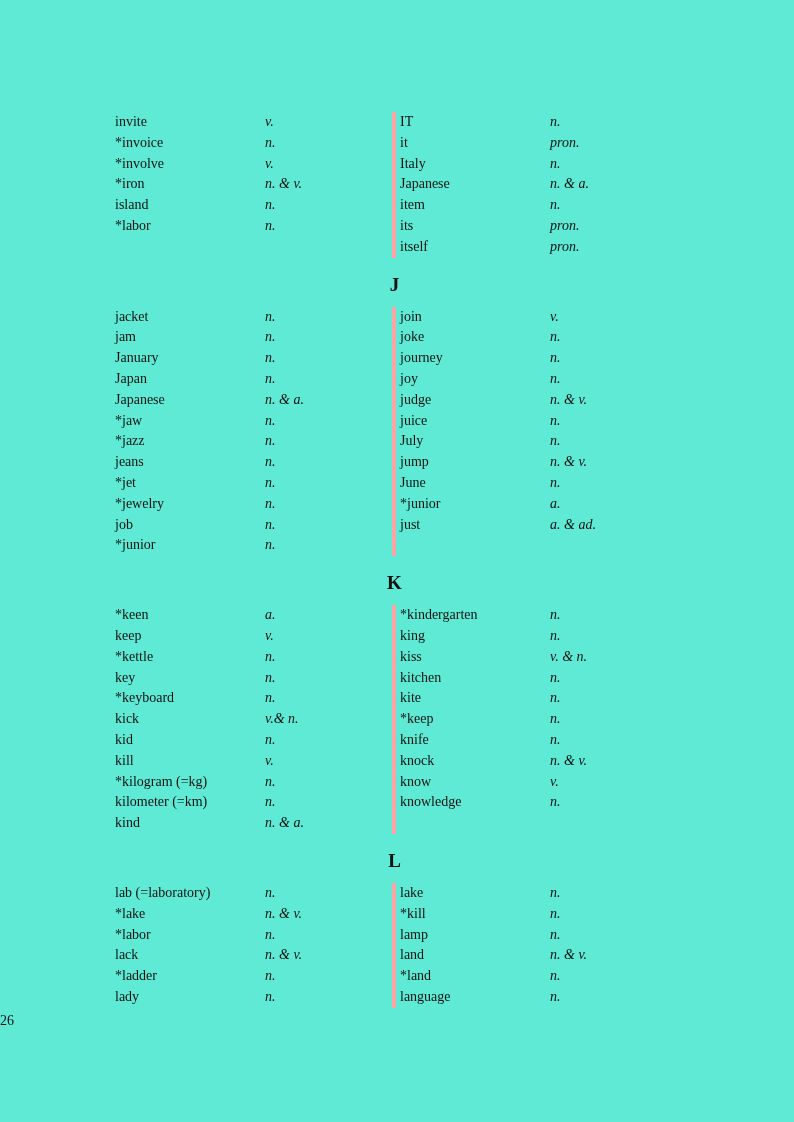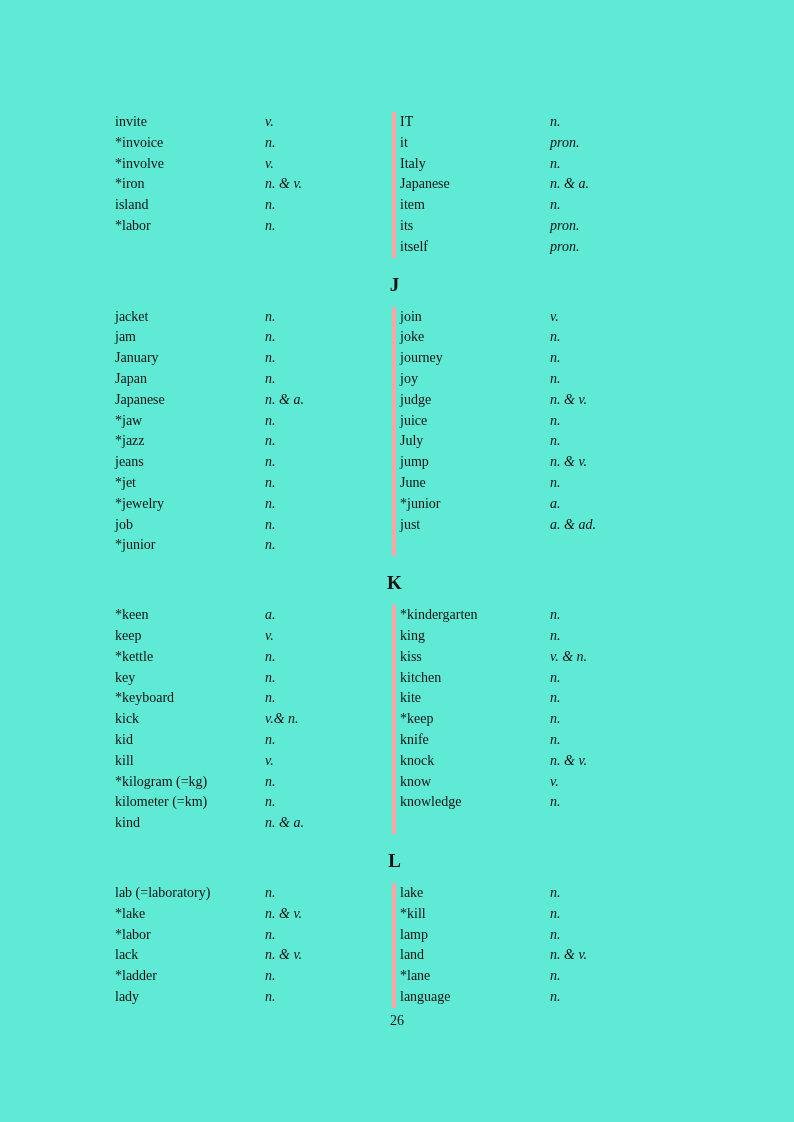--- a/index.html
+++ b/index.html
@@ -34,21 +34,21 @@
     height:20.8px;
     line-height:20.8px;
     font-size:14px;
     white-space:nowrap;
   }
   .entry .word { width:150px; flex:none; }
   .entry .pos  { font-style:italic; }
   .page-number {
     position:absolute;
     top:1012px; left:0; right:0;
-    text-align:center;
+    text-align:left;
     font-size:14px;
     line-height:18px;
   }
 </style>
 </head>
 <body>
 
 <div class="page">
   <main class="content">
       <section class="word-section no-header">
@@ -345,21 +345,21 @@
             </div>
             <div class="entry">
               <span class="word">lamp</span>
               <span class="pos">n.</span>
             </div>
             <div class="entry">
               <span class="word">land</span>
               <span class="pos">n. &amp; v.</span>
             </div>
             <div class="entry">
-              <span class="word">*lane</span>
+              <span class="word">*land</span>
               <span class="pos">n.</span>
             </div>
             <div class="entry">
               <span class="word">language</span>
               <span class="pos">n.</span>
             </div>
           </div>
         </div>
       </section>
     </main>

